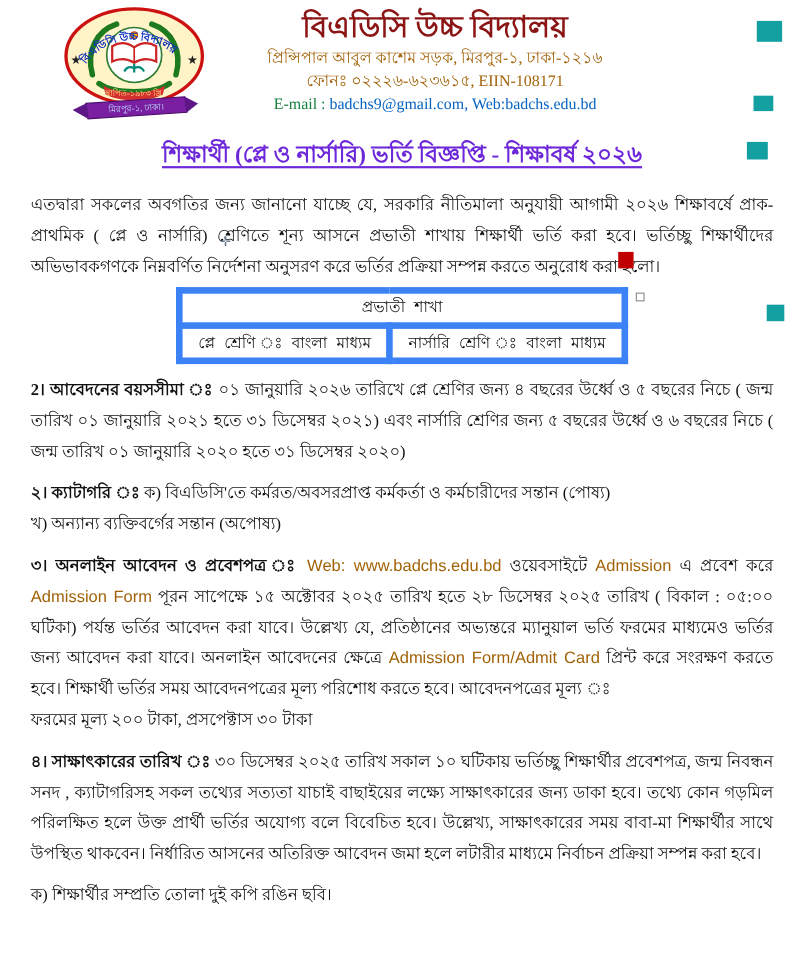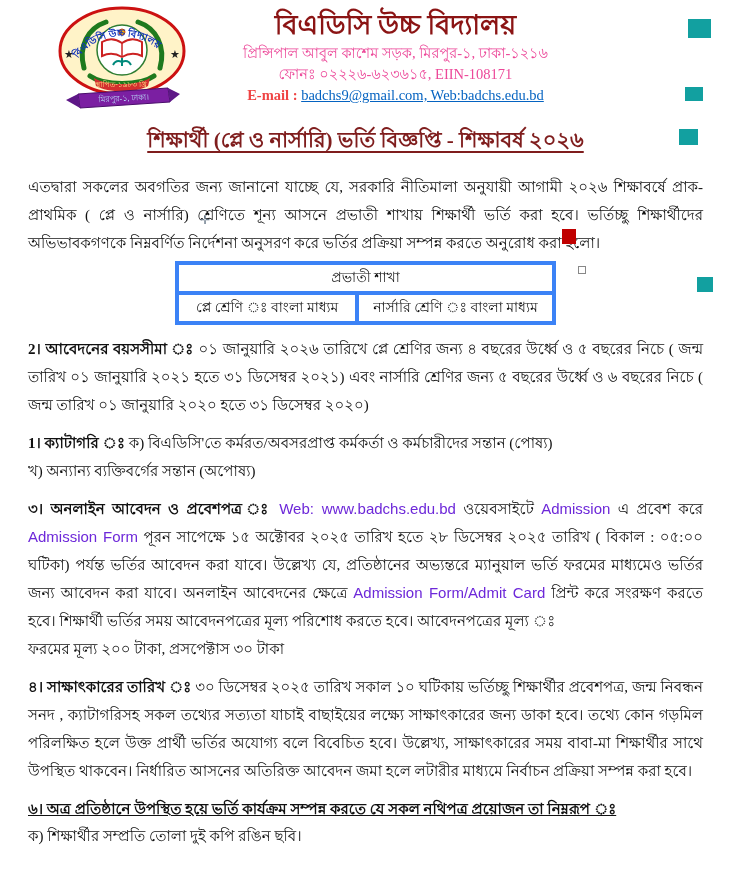--- a/index.html
+++ b/index.html
@@ -11,43 +11,43 @@
     background:#ffffff;
     overflow:hidden;
     font-family:"Liberation Serif","DejaVu Serif",serif;
     color:#111111;
   }
   
   .header { position:relative; height:112px; padding-top:8px; }
   .logo-wrap { position:absolute; left:56px; top:6px; width:134px; height:106px; }
   .header-text { text-align:center; padding-left:60px; }
   .school-name { font-size:27px; font-weight:bold; color:#8B1414; line-height:34px; }
-  .addr-line { font-size:14.5px; color:#ec4899; line-height:19px; margin-top:2px; }
+  .addr-line { font-size:14.5px; color:#a16207; line-height:19px; margin-top:2px; }
   .email-line { font-size:14.5px; line-height:19px; margin-top:2px; }
-  .email-label { font-weight:bold; color:#ef4444; }
-  .email-link { color:#0563C1; text-decoration:underline; cursor:pointer; }
+  .email-label { font-weight:normal; color:#15803d; }
+  .email-link { color:#0563C1; cursor:pointer; }
   
   .notice-title {
     text-align:center; margin-top:12px;
-    font-size:21px; font-weight:bold; color:#7f1d1d;
+    font-size:21px; font-weight:bold; color:#6d28d9;
     text-decoration:underline; text-underline-offset:4px;
   }
   
   .body-text { font-size:15px; line-height:28px; text-align:justify; }
   .intro { margin:14px 28px 0 28px; }
   .branch-table-wrap { margin-top:4px; display:flex; justify-content:center; position:relative; }
   table.branch { border-collapse:collapse; }
   table.branch td {
-    border:4px solid #3b82f6; text-align:center;
-    font-size:14px; padding:1px 14px; height:20px; min-width:180px;
+    border:6px solid #3b82f6; text-align:center;
+    font-size:14px; padding:1px 14px; height:20px; min-width:180px;font-family:Liberation Mono, monospace;
   }
   .points { margin:10px 28px 0 28px; }
   .point { margin-top:10px; }
   .plabel { font-weight:bold; }
-  .blue { color:#6d28d9; font-family:"Liberation Sans","DejaVu Sans",sans-serif; }
+  .blue { color:#a16207; font-family:"Liberation Sans","DejaVu Sans",sans-serif; }
   .sub-indent { }
   .fee-line { text-align:left; margin-top:0px; }
   .p6 .plabel { text-decoration:underline; }
   .doc-item { line-height:26px; }
   
   .art-box { position:absolute; }
   .art-teal { background:#12A0A0; }
   .art-red { background:#C00000; }
   .anchor-glyph { position:absolute; left:200px; top:213px; font-size:12px; color:#6a7a8a; }
   .table-handle {
@@ -127,36 +127,35 @@
       </table>
   </div>
 
   <div class="points">
 
     <div class="body-text point">
       <span class="plabel">2। আবেদনের বয়সসীমা ঃ </span><span>০১ জানুয়ারি ২০২৬ তারিখে প্লে শ্রেণির জন্য ৪ বছরের উর্ধ্বে ও ৫ বছরের নিচে ( জন্ম তারিখ ০১ জানুয়ারি ২০২১ হতে ৩১ ডিসেম্বর ২০২১) এবং নার্সারি শ্রেণির জন্য ৫ বছরের উর্ধ্বে ও ৬ বছরের নিচে ( জন্ম তারিখ ০১ জানুয়ারি ২০২০ হতে ৩১ ডিসেম্বর ২০২০)</span>
     </div>
 
     <div class="body-text point">
-      <div><span class="plabel">1। ক্যাটাগরি ঃ </span><span>ক) বিএডিসি'তে কর্মরত/অবসরপ্রাপ্ত কর্মকর্তা ও কর্মচারীদের সন্তান (পোষ্য)</span></div>
+      <div><span class="plabel">২। ক্যাটাগরি ঃ </span><span>ক) বিএডিসি'তে কর্মরত/অবসরপ্রাপ্ত কর্মকর্তা ও কর্মচারীদের সন্তান (পোষ্য)</span></div>
       <div class="sub-indent">খ) অন্যান্য ব্যক্তিবর্গের সন্তান (অপোষ্য)</div>
     </div>
 
     <div class="body-text point">
       <span class="plabel">৩। অনলাইন আবেদন ও প্রবেশপত্র ঃ  </span><span class="blue">Web: www.badchs.edu.bd</span><span> ওয়েবসাইটে </span><span class="blue">Admission</span><span> এ প্রবেশ করে </span><span class="blue">Admission Form</span><span> পূরন সাপেক্ষে ১৫ অক্টোবর ২০২৫ তারিখ হতে ২৮ ডিসেম্বর ২০২৫ তারিখ ( বিকাল : ০৫:০০ ঘটিকা) পর্যন্ত ভর্তির আবেদন করা যাবে। উল্লেখ্য যে, প্রতিষ্ঠানের অভ্যন্তরে ম্যানুয়াল ভর্তি ফরমের মাধ্যমেও ভর্তির জন্য আবেদন করা যাবে। অনলাইন আবেদনের ক্ষেত্রে </span><span class="blue">Admission Form/Admit Card</span><span> প্রিন্ট করে সংরক্ষণ করতে হবে। শিক্ষার্থী ভর্তির সময় আবেদনপত্রের মূল্য পরিশোধ করতে হবে। আবেদনপত্রের মূল্য ঃ</span>
       <div class="fee-line">ফরমের মূল্য ২০০ টাকা, প্রসপেক্টাস ৩০ টাকা</div>
     </div>
 
     <div class="body-text point">
       <span class="plabel">৪। সাক্ষাৎকারের তারিখ ঃ </span><span>৩০ ডিসেম্বর ২০২৫ তারিখ সকাল ১০ ঘটিকায় ভর্তিচ্ছু শিক্ষার্থীর প্রবেশপত্র, জন্ম নিবন্ধন সনদ , ক্যাটাগরিসহ সকল তথ্যের সত্যতা যাচাই বাছাইয়ের লক্ষ্যে সাক্ষাৎকারের জন্য ডাকা হবে। তথ্যে কোন গড়মিল পরিলক্ষিত হলে উক্ত প্রার্থী ভর্তির অযোগ্য বলে বিবেচিত হবে। উল্লেখ্য, সাক্ষাৎকারের সময় বাবা-মা শিক্ষার্থীর সাথে উপস্থিত থাকবেন। নির্ধারিত আসনের অতিরিক্ত আবেদন জমা হলে লটারীর মাধ্যমে নির্বাচন প্রক্রিয়া সম্পন্ন করা হবে।</span>
     </div>
 
 
     <div class="body-text point p6">
-      <div><span class="plabel">৬। অত্র প্রতিষ্ঠানে উপস্থিত হয়ে ভর্তি কার্যক্রম সম্পন্ন করতে যে সকল নথিপত্র প্রয়োজন তা নিম্নরূপ ঃ</span></div>
       <div class="doc-item"><span>ক) শিক্ষার্থীর সম্প্রতি তোলা দুই  কপি রঙিন ছবি।</span><span class="blue"></span><span></span></div>
 
     </div>
 
   </div>
 
   <div class="art-box art-teal" style="left:688px; top:19px; width:23px; height:19px;"></div>
   <div class="art-box art-teal" style="left:685px; top:87px; width:18px; height:14px;"></div>
   <div class="art-box art-teal" style="left:679px; top:129px; width:19px; height:16px;"></div>
   <div class="art-box art-red" style="left:562px; top:229px; width:14px; height:15px;"></div>

